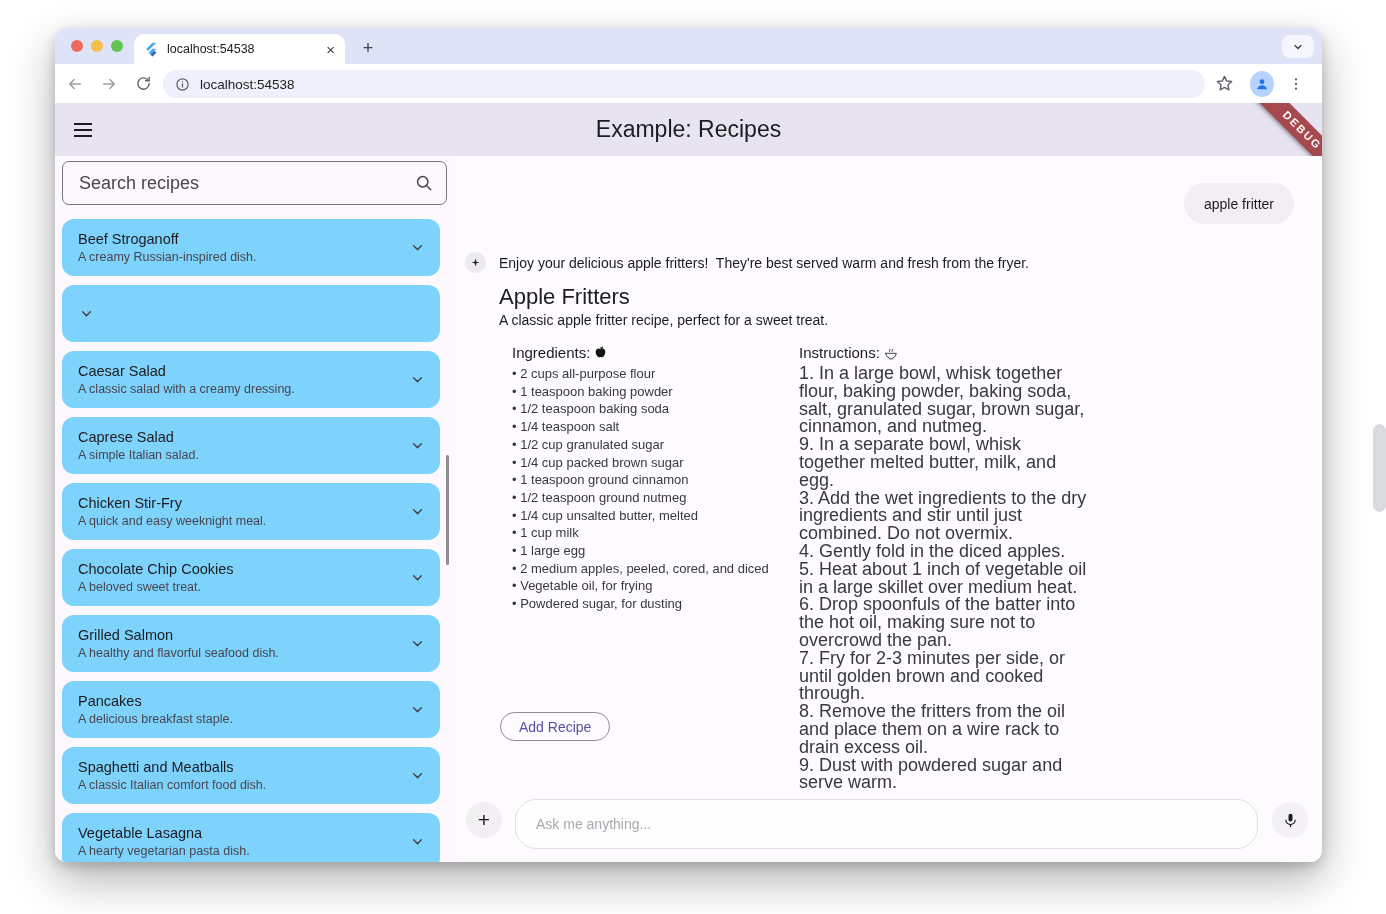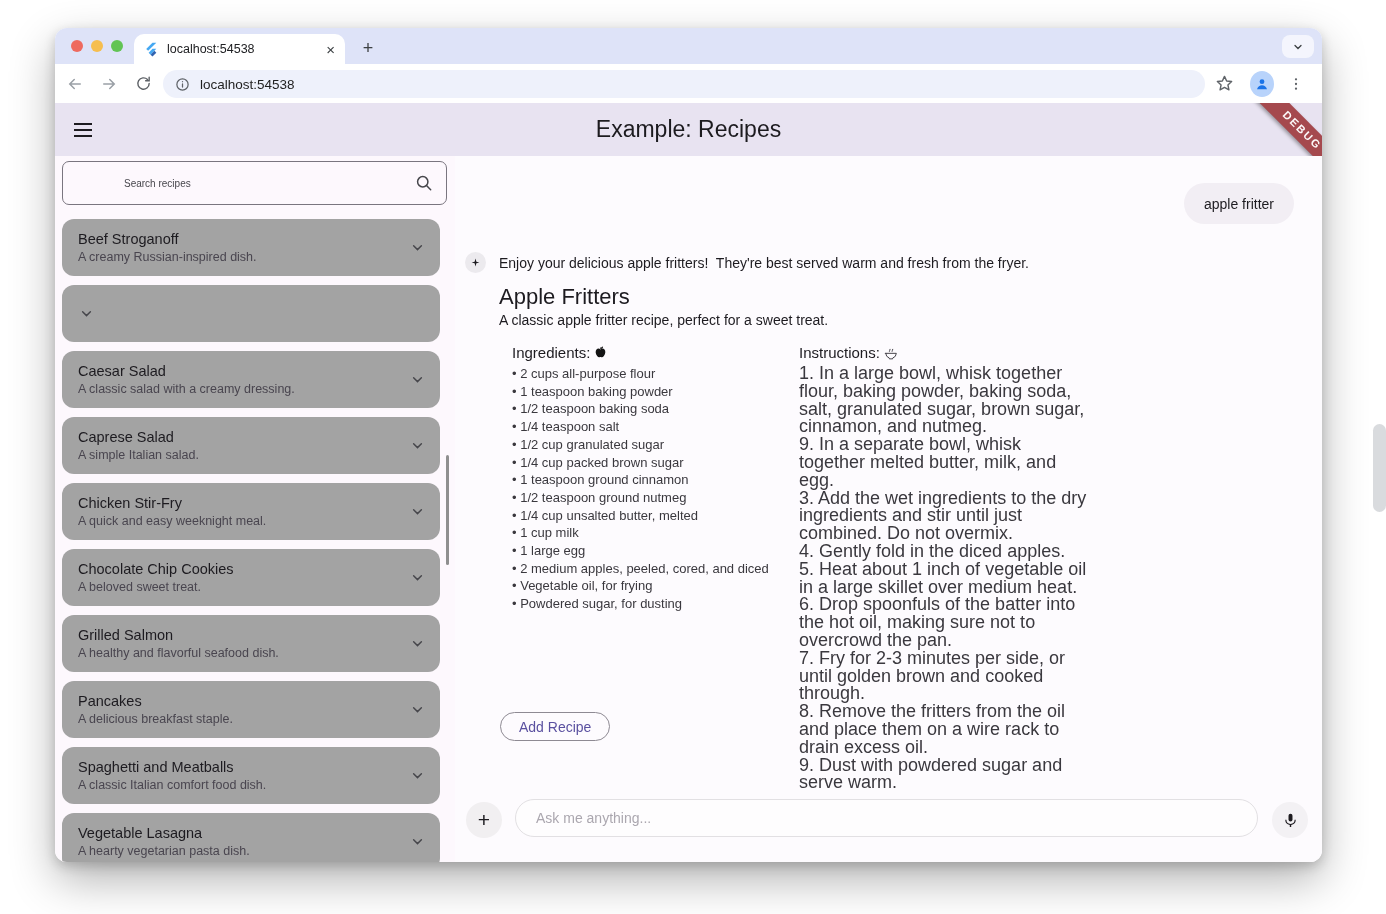--- a/index.html
+++ b/index.html
@@ -48,25 +48,25 @@
   .ribbon { position:absolute; left:1182px; top:17px; width:130px; height:21px; transform:rotate(45deg);
             background:#a5494e; color:rgba(255,255,255,.96); font-size:11px; font-weight:bold; letter-spacing:2px;
             text-align:center; line-height:21px; box-shadow:0 2px 4px rgba(0,0,0,.35); }
 
   .app-body { position:absolute; top:53px; left:0; right:0; bottom:0; }
 
   
   .sidebar { position:absolute; left:0; top:0; width:400px; height:100%; background:#fdf8fd; overflow:hidden; }
   .searchbox { position:absolute; left:7px; top:5px; width:385px; height:44px; border:1px solid #7a757f;
                border-radius:7px; display:flex; align-items:center; padding:0 12px 0 16px; }
-  .searchbox input { flex:1; border:none; outline:none; background:transparent; font-size:10px;
-                     color:#1d4ed8; font-family:inherit;margin-left:45px; }
+  .searchbox input { flex:1; border:none; outline:none; background:transparent; font-size:18px;
+                     color:#1d4ed8; font-family:inherit; }
   .searchbox input::placeholder { color:#47464c; opacity:1; }
   .recipe-list { position:absolute; left:7px; top:63px; width:378px; display:flex; flex-direction:column; gap:9px; }
-  .card { height:57px; background:#a3a3a3; border-radius:12px; display:flex; align-items:center;
+  .card { height:57px; background:#7dd3fc; border-radius:12px; display:flex; align-items:center;
           padding:0 14px 0 16px; }
   .card-text { flex:1; }
   .card-title { font-size:14.5px; color:#1d1b20; margin-bottom:3px; }
   .card-sub { font-size:12.5px; color:#49454f; }
   .side-scrollbar { position:absolute; left:391px; top:299px; width:3px; height:110px; background:#8f8f8f; border-radius:2px; }
 
   
   .main { position:absolute; left:400px; right:0; top:0; bottom:0; background:#fdfbfe; }
   .bubble { position:absolute; top:27px; right:28px; height:41px; background:#f2eef4; border-radius:21px;
             display:flex; align-items:center; padding:0 20px; font-size:14px; color:#1d1b20; }
@@ -85,21 +85,21 @@
   .ing-item::before { content:'•\00a0'; }
   .inst-item { font-size:18px; line-height:17.8px; color:#3a383e; }
 
   .add-recipe { position:absolute; left:45px; top:556px; height:29px; padding:0 18px; background:transparent;
                 border:1px solid #8e8a93; border-radius:15px; font-size:14px; color:#5a50a0;
                 font-family:inherit; cursor:pointer; }
 
   .plus-btn { position:absolute; left:11px; top:646px; width:36px; height:36px; border-radius:50%;
               background:#f1eff1; display:flex; align-items:center; justify-content:center;
               font-size:21px; color:#1d1b20; }
-  .composer-input { position:absolute; left:60px; top:643px; width:743px; height:38px; border:1px solid #e2e0e3;
+  .composer-input { position:absolute; left:60px; top:643px; width:743px; height:50px; border:1px solid #e2e0e3;
                     border-radius:21px; padding:0 20px; font-size:14px; color:#1d1b20; background:#fefdfe;
                     outline:none; font-family:inherit; }
   .composer-input::placeholder { color:#aba7af; opacity:1; }
   .mic-btn { position:absolute; left:817px; top:646px; width:36px; height:36px; border-radius:50%;
              background:#f3f1f4; display:flex; align-items:center; justify-content:center; }
 
   .page-scrollbar { position:absolute; right:0; top:424px; width:13px; height:88px; background:#d9dbde; border-radius:7px; }
 
   svg { display:block; }
 </style>

